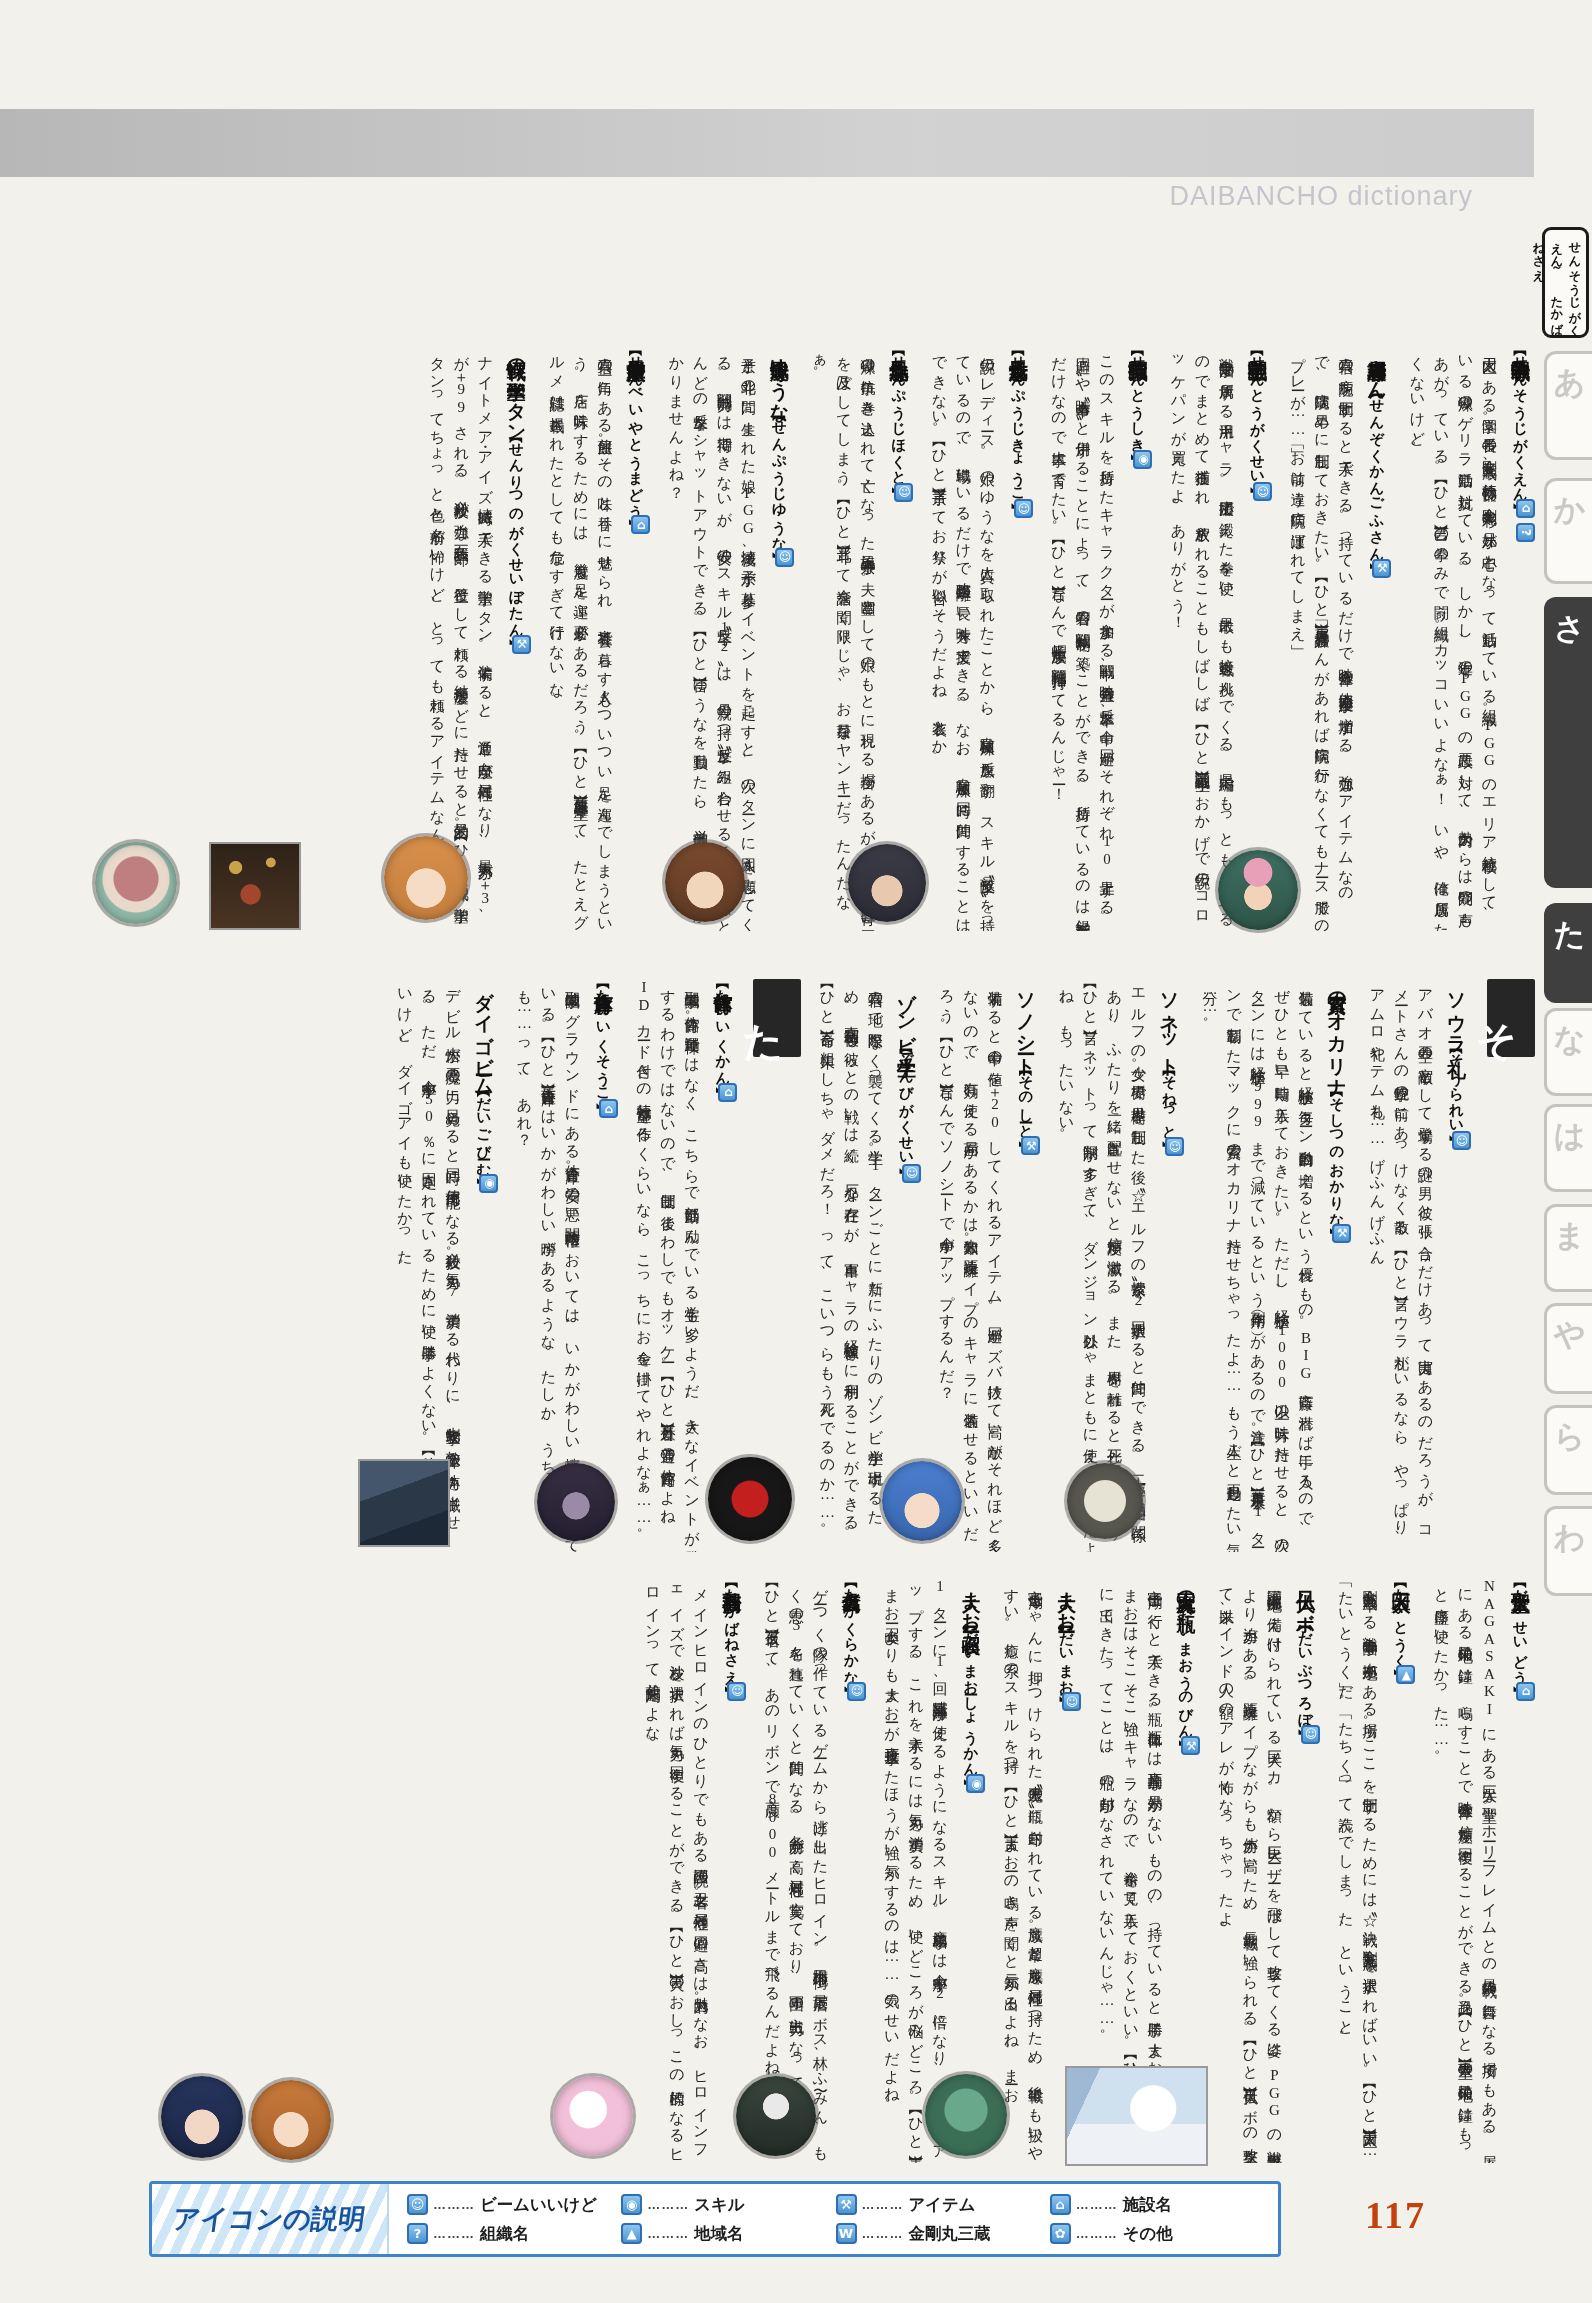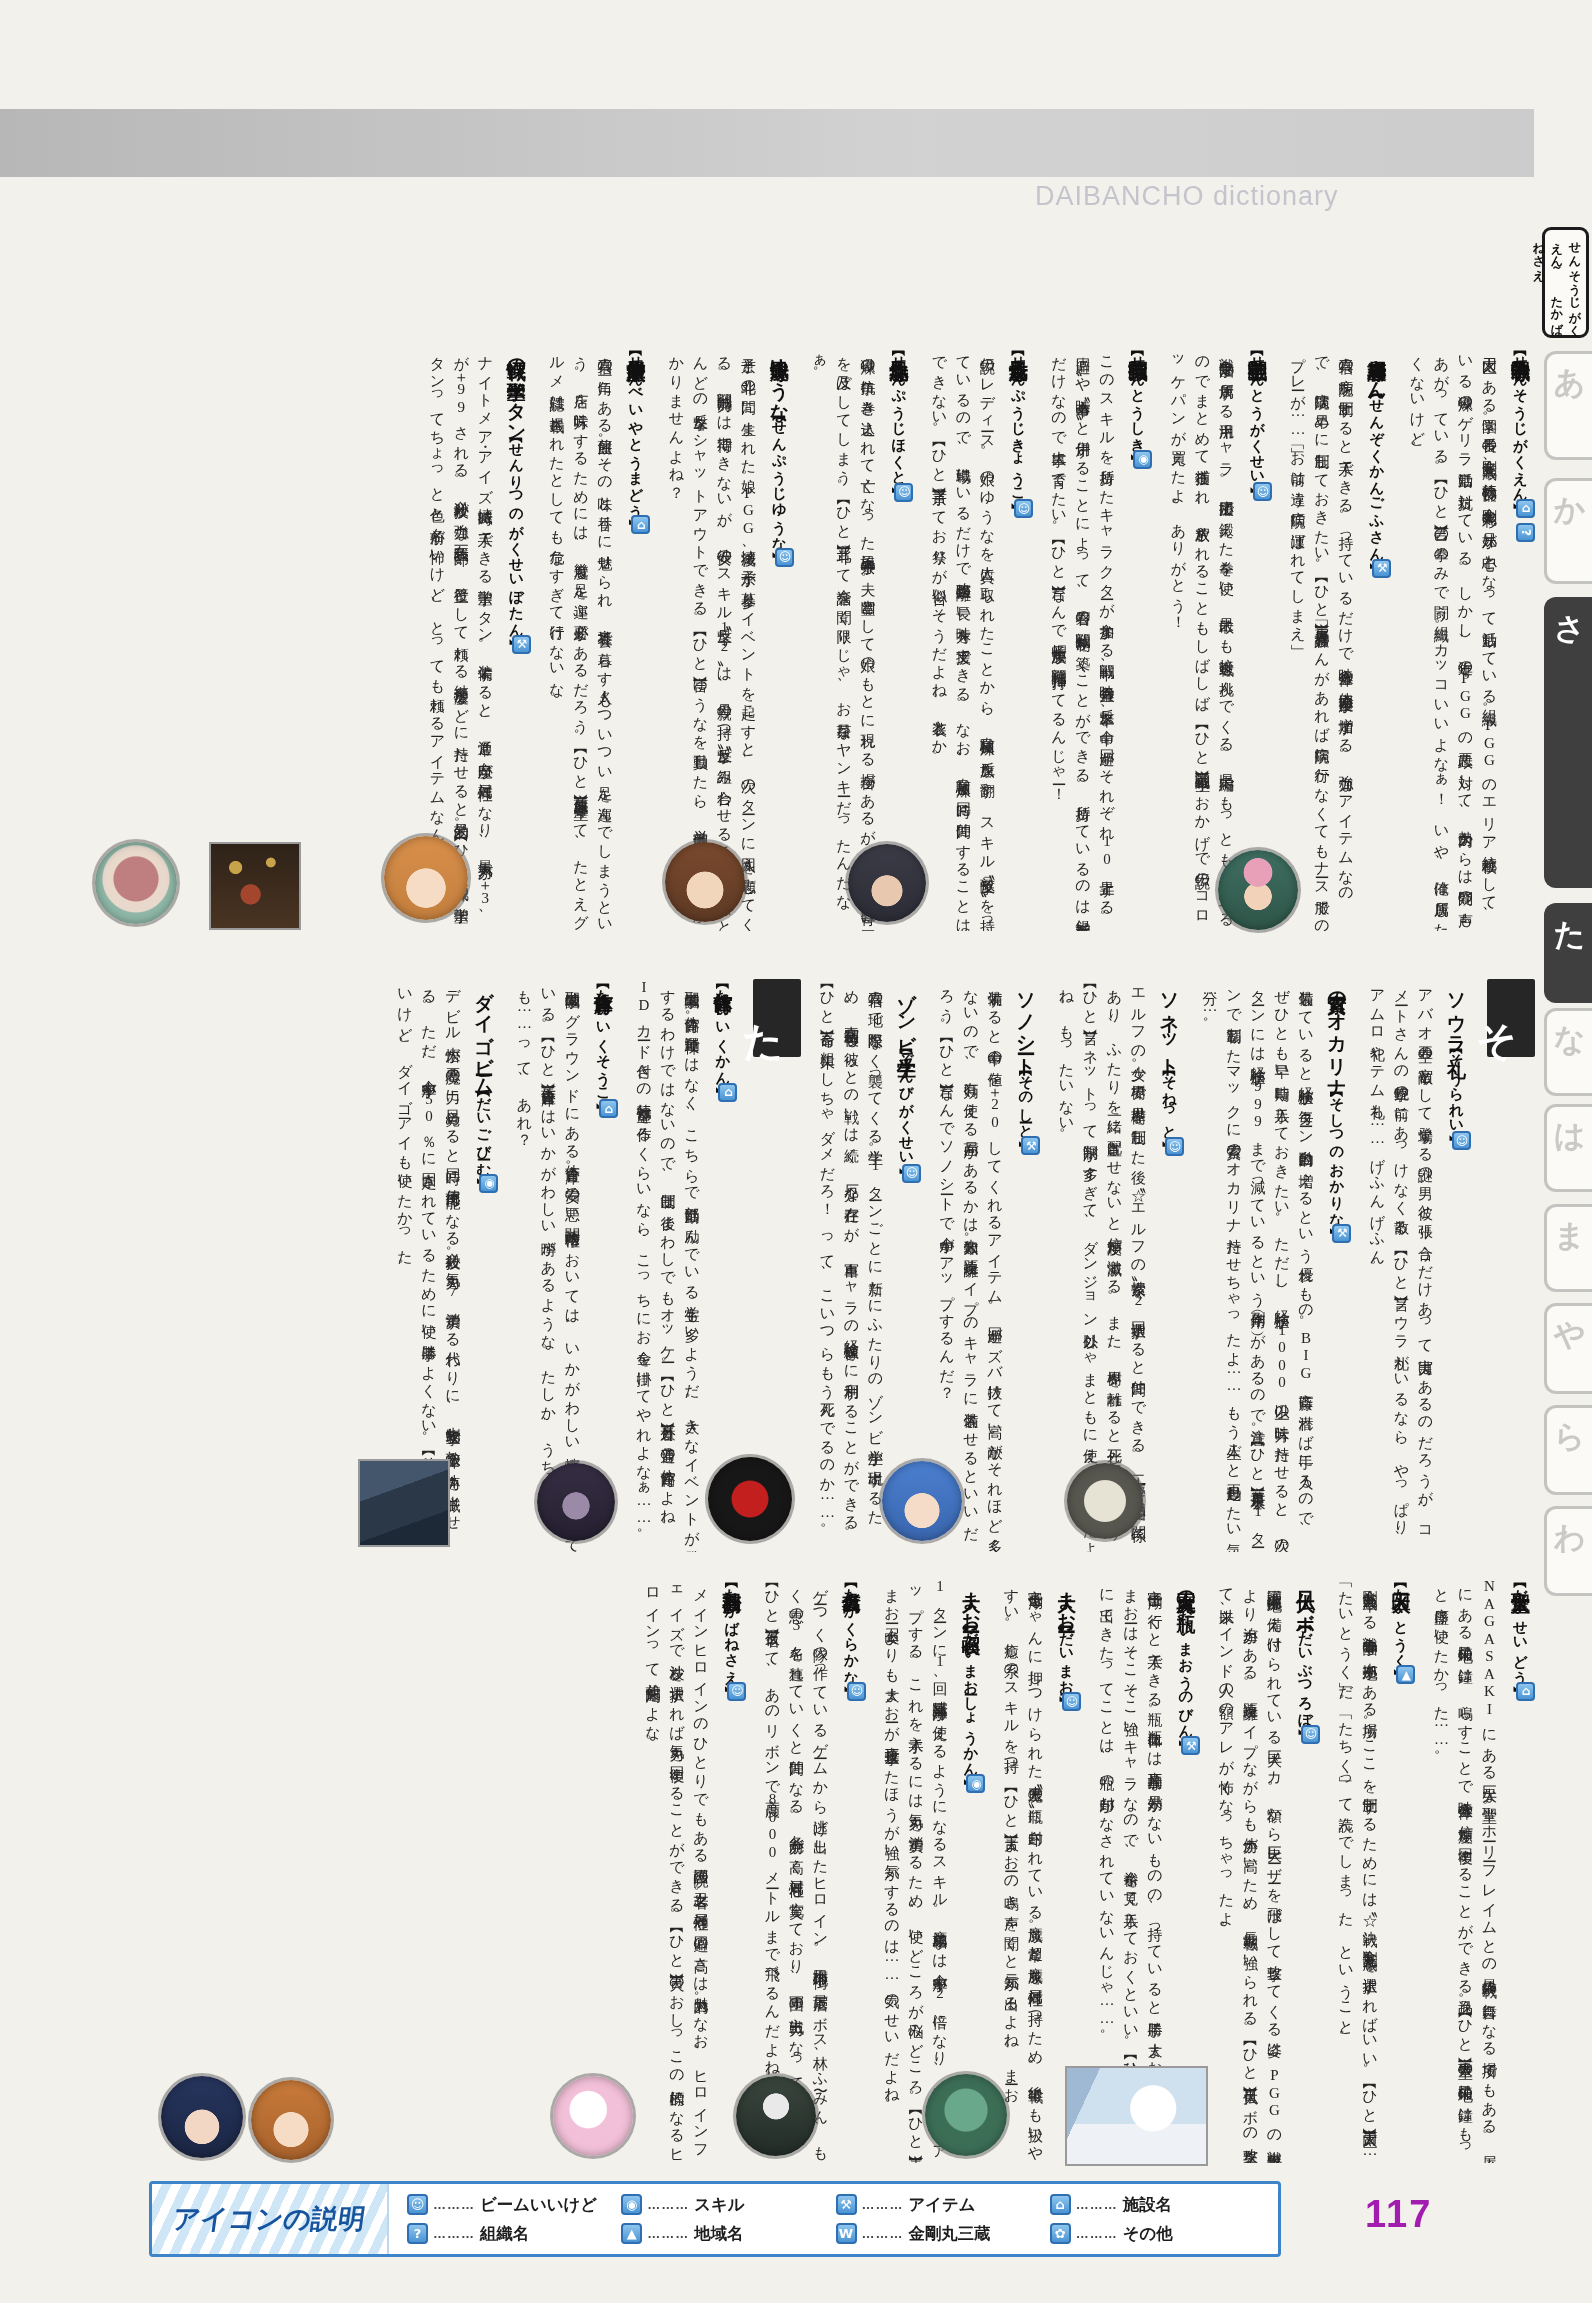--- a/index.html
+++ b/index.html
@@ -10,21 +10,21 @@
     font-family:"Liberation Serif","DejaVu Serif",serif;
     color:#2a2a2a;
   }
   
   .topbar {
     position:absolute; left:0; top:109px; width:1534px; height:68px;
     background:linear-gradient(to right,#b7b7b7,#d2d2d2 60%,#cccccc);
   }
   .dict-header {
     position:absolute; top:181px; left:1035px; width:438px;
-    font-family:"Liberation Sans","DejaVu Sans",sans-serif;
+    text-align:right; font-family:"Liberation Sans","DejaVu Sans",sans-serif;
     font-size:27px; color:#c4c4cc; letter-spacing:1px;
   }
   
   .tab-rail { position:absolute; left:1540px; top:0; width:52px; height:2303px; }
   .range-box {
     position:absolute; left:2px; top:227px; width:47px; height:111px;
     border:3px solid #1c1c1c; border-radius:9px; background:#fbfaf7;
     writing-mode:vertical-rl; text-orientation:upright;
     font-family:"Liberation Sans","DejaVu Sans",sans-serif;
     font-weight:bold; font-size:12px; line-height:18px; padding:4px 2px;
@@ -148,22 +148,22 @@
     flex:1; display:grid; grid-template-columns:repeat(4,1fr);
     grid-template-rows:1fr 1fr; align-items:center; padding:6px 14px 6px 18px;
   }
   .legend-item { display:flex; align-items:center; gap:5px;
     font-family:"Liberation Sans","DejaVu Sans",sans-serif;
     font-weight:bold; font-size:16.4px; color:#1d1d1d; white-space:nowrap; }
   .legend-item .eicon { margin:0; width:21px; height:21px; line-height:17px; font-size:13px; }
   .legend-item .dots { color:#444; font-size:13px; letter-spacing:1px; }
   .page-number {
     position:absolute; left:1365px; top:2193px;
-    font-family:Liberation Sans, sans-serif;
-    font-weight:bold; font-size:38px; color:#a21caf; letter-spacing:2px;
+    font-family:Liberation Serif, serif;
+    font-weight:bold; font-size:38px; color:#c2410c; letter-spacing:2px;
   }
 </style>
 </head>
 <body>
 
 <div class="page">
   <div class="topbar"></div>
   <div class="dict-header">DAIBANCHO dictionary</div>
 
   <aside class="tab-rail">

